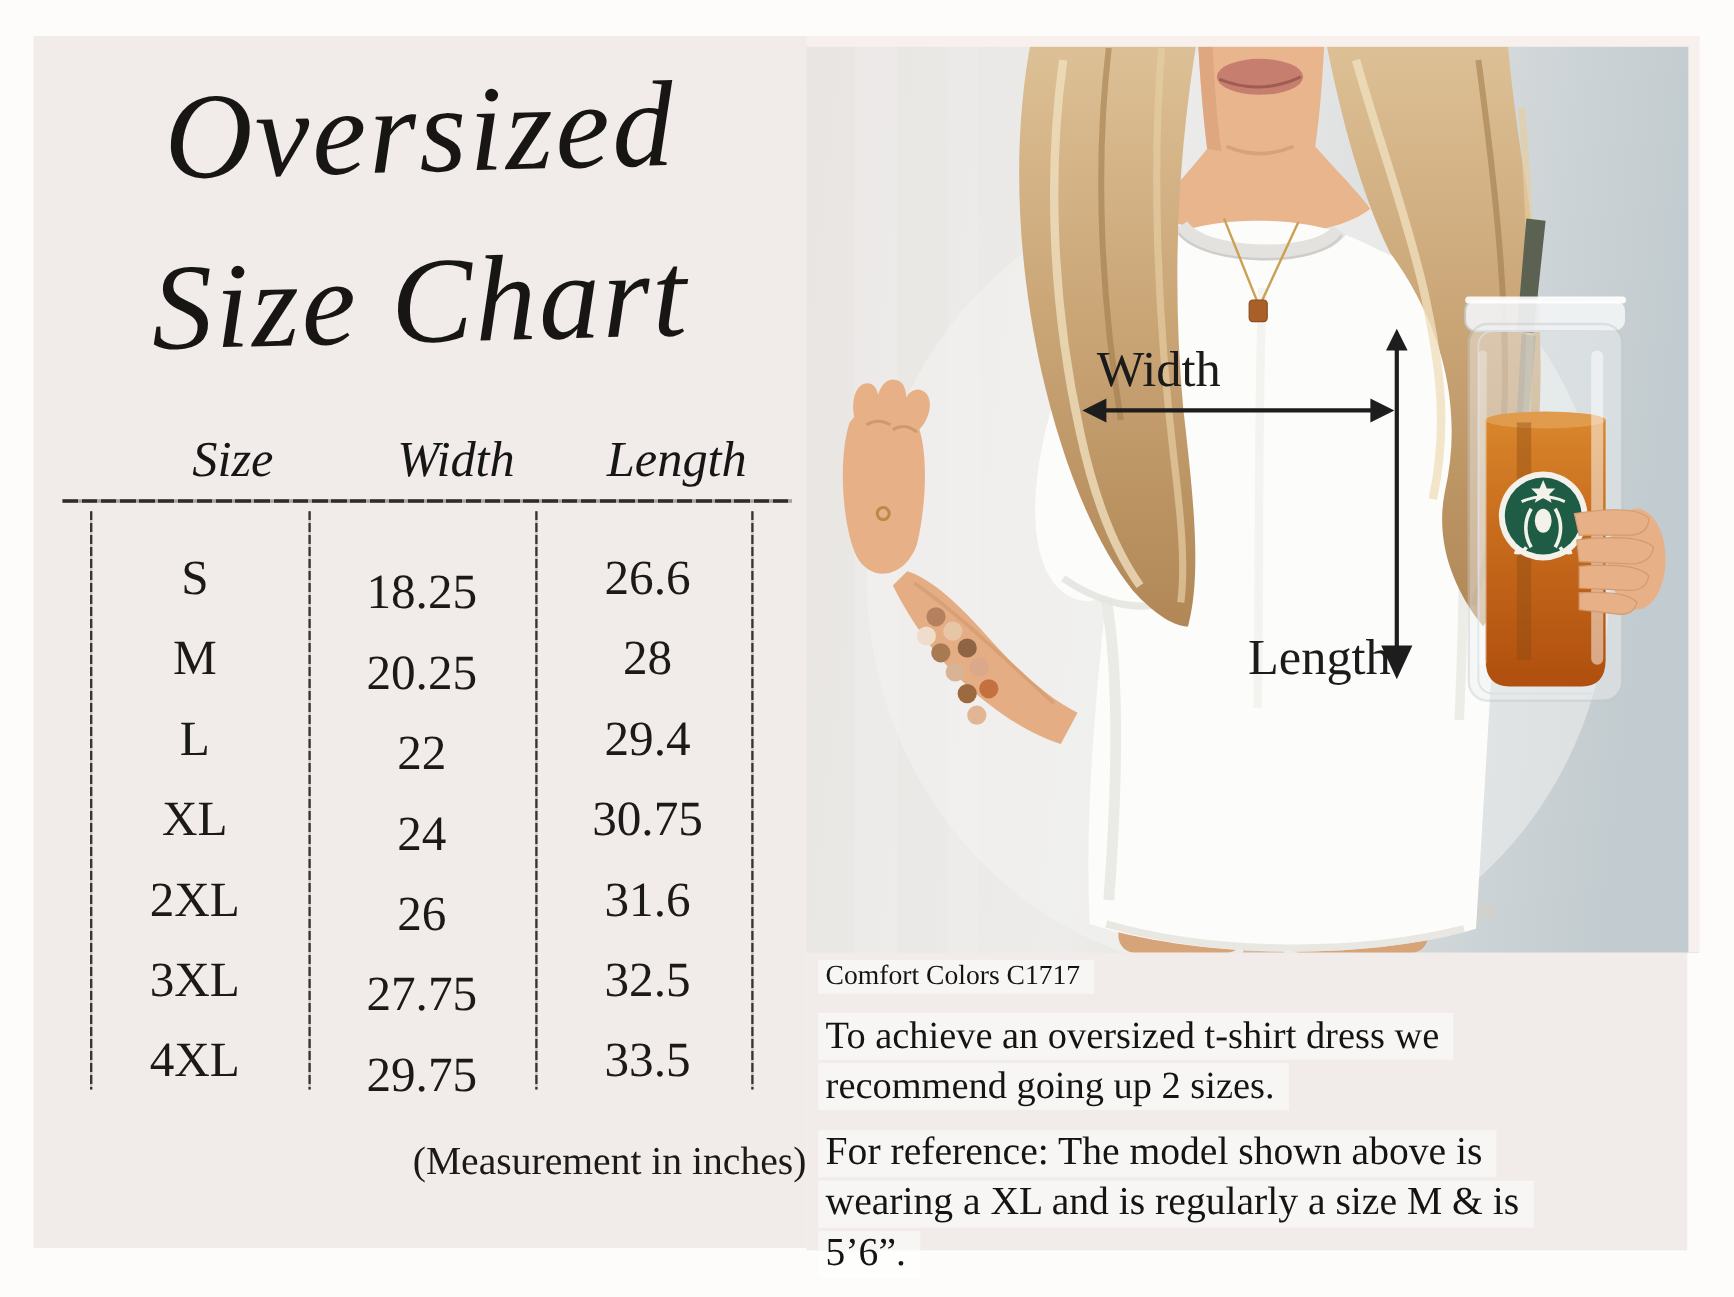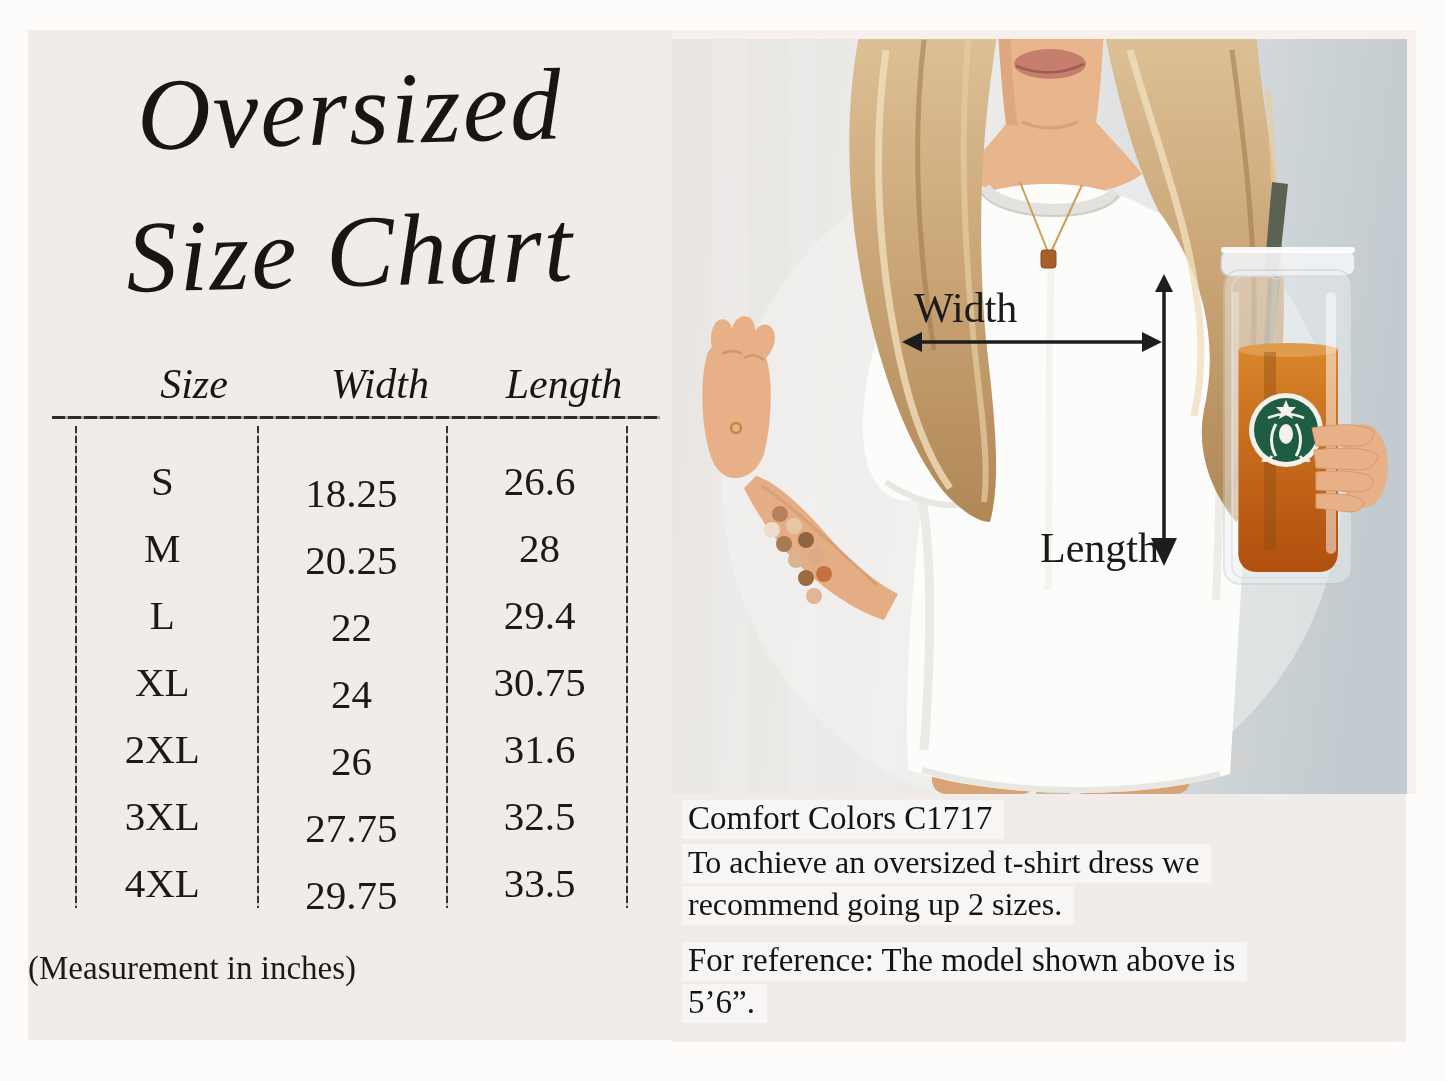--- a/index.html
+++ b/index.html
@@ -17,27 +17,27 @@
   .h-length{left:446px;width:180px;}
   .rule-h{position:absolute;left:24px;top:386px;width:608px;height:3px;
           background:repeating-linear-gradient(90deg,#2e2c2a 0 13px,rgba(46,44,42,.38) 13px 16px);}
   .vline{position:absolute;top:396px;height:482px;width:2px;
          background:repeating-linear-gradient(180deg,#38342f 0 7px,rgba(56,52,47,.22) 7px 10px);}
   .v1{left:47px;} .v2{left:229px;} .v3{left:418px;} .v4{left:598px;}
   .rows{position:absolute;left:47px;top:417px;width:551px;}
   .trow{display:flex;height:67px;align-items:center;}
   .cell{text-align:center;font-size:41px;color:#1b1a19;}
   .c1{width:182px;} .c2{width:212px;margin-top:25px;} .c3{width:180px;}
-  .footnote{position:absolute;top:920px;left:0;width:100%;text-align:left;font-size:33px;color:#1b1a19;}
+  .footnote{position:absolute;top:920px;left:0;width:100%;text-align:right;font-size:33px;color:#1b1a19;}
   
   .photo{position:absolute;left:672px;top:30px;width:744px;height:764px;background:#e9e6e3;}
   .photo svg{position:absolute;left:0;top:0;}
   
   .caption{position:absolute;left:672px;top:794px;width:734px;height:248px;background:#f1ece9;}
-  .cap-head{position:absolute;left:10px;top:6px;font-size:33px;}
+  .cap-head{position:absolute;left:10px;top:6px;font-size:23px;}
   .cap-p1{position:absolute;left:10px;top:50px;font-size:32px;}
   .cap-p2{position:absolute;left:10px;top:148px;font-size:33px;}
   .cap-line{width:fit-content;background:rgba(255,255,255,.5);padding:0 12px 2px 6px;margin-bottom:3px;color:#141413;}
 </style>
 </head>
 <body>
 
 <div class="canvas">
 
   <div class="panel">
@@ -248,17 +248,18 @@
   <div class="caption">
     <div class="cap-head">
       <div class="cap-line">Comfort Colors C1717</div>
     </div>
     <div class="cap-p1">
       <div class="cap-line">To achieve an oversized t-shirt dress we</div>
       <div class="cap-line">recommend going up 2 sizes.</div>
     </div>
     <div class="cap-p2">
       <div class="cap-line">For reference: The model shown above is</div>
+      <div class="cap-line">wearing a XL and is regularly a size M &amp; is</div>
       <div class="cap-line">5’6”.</div>
     </div>
   </div>
 
 </div>
 
 </body></html>

